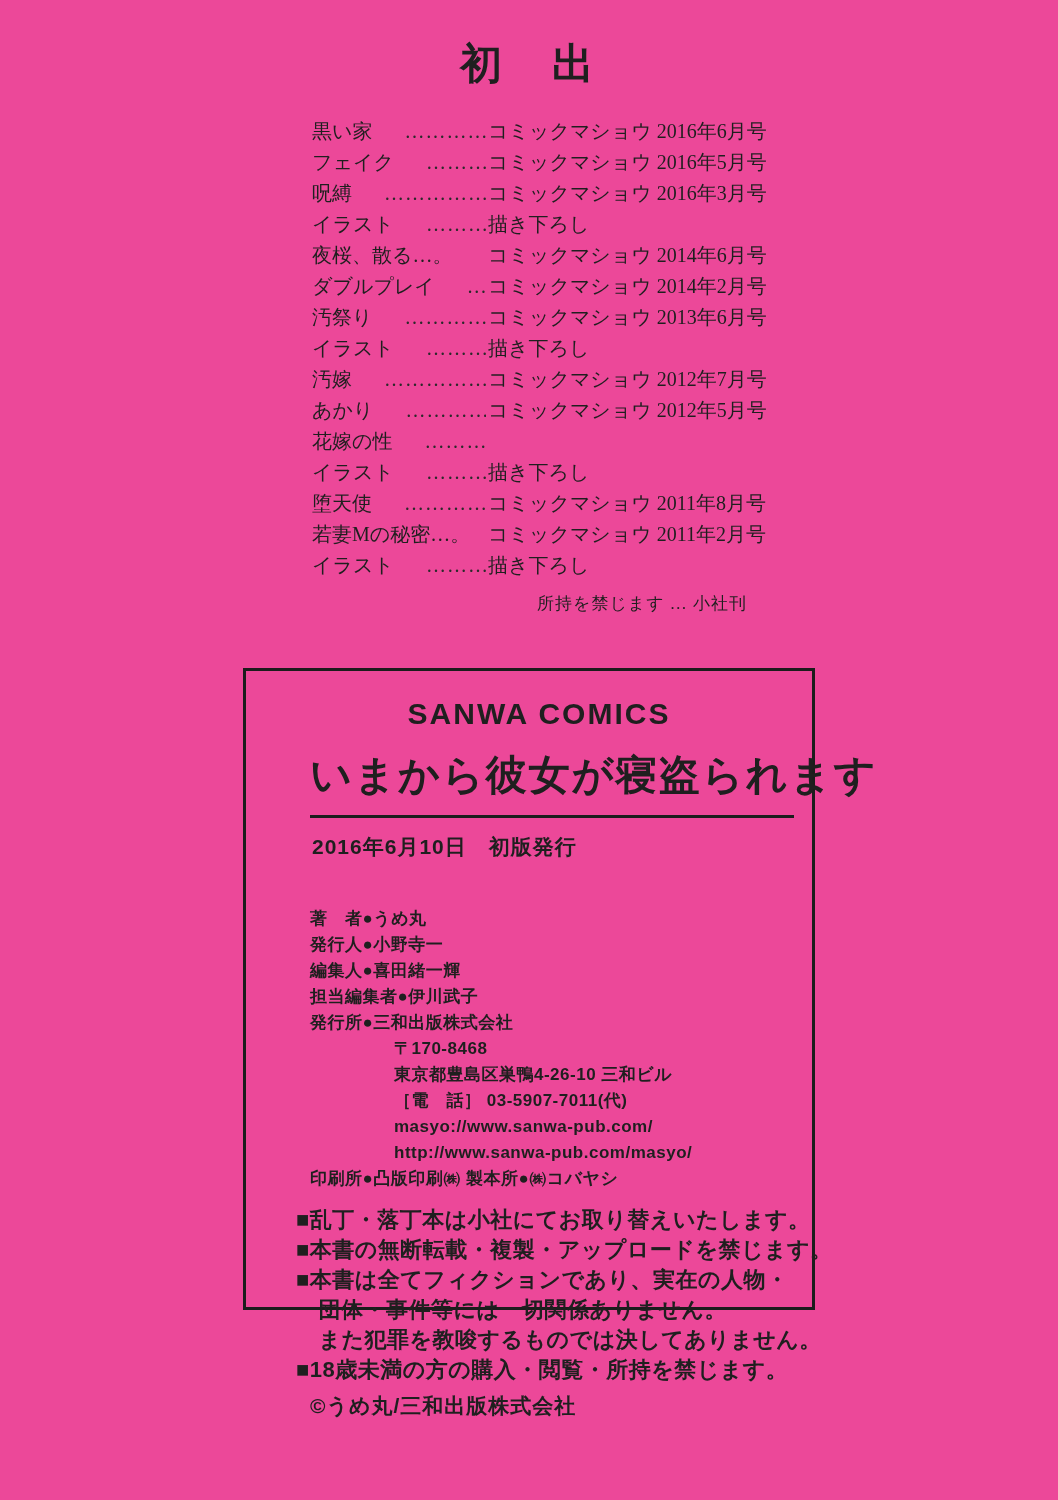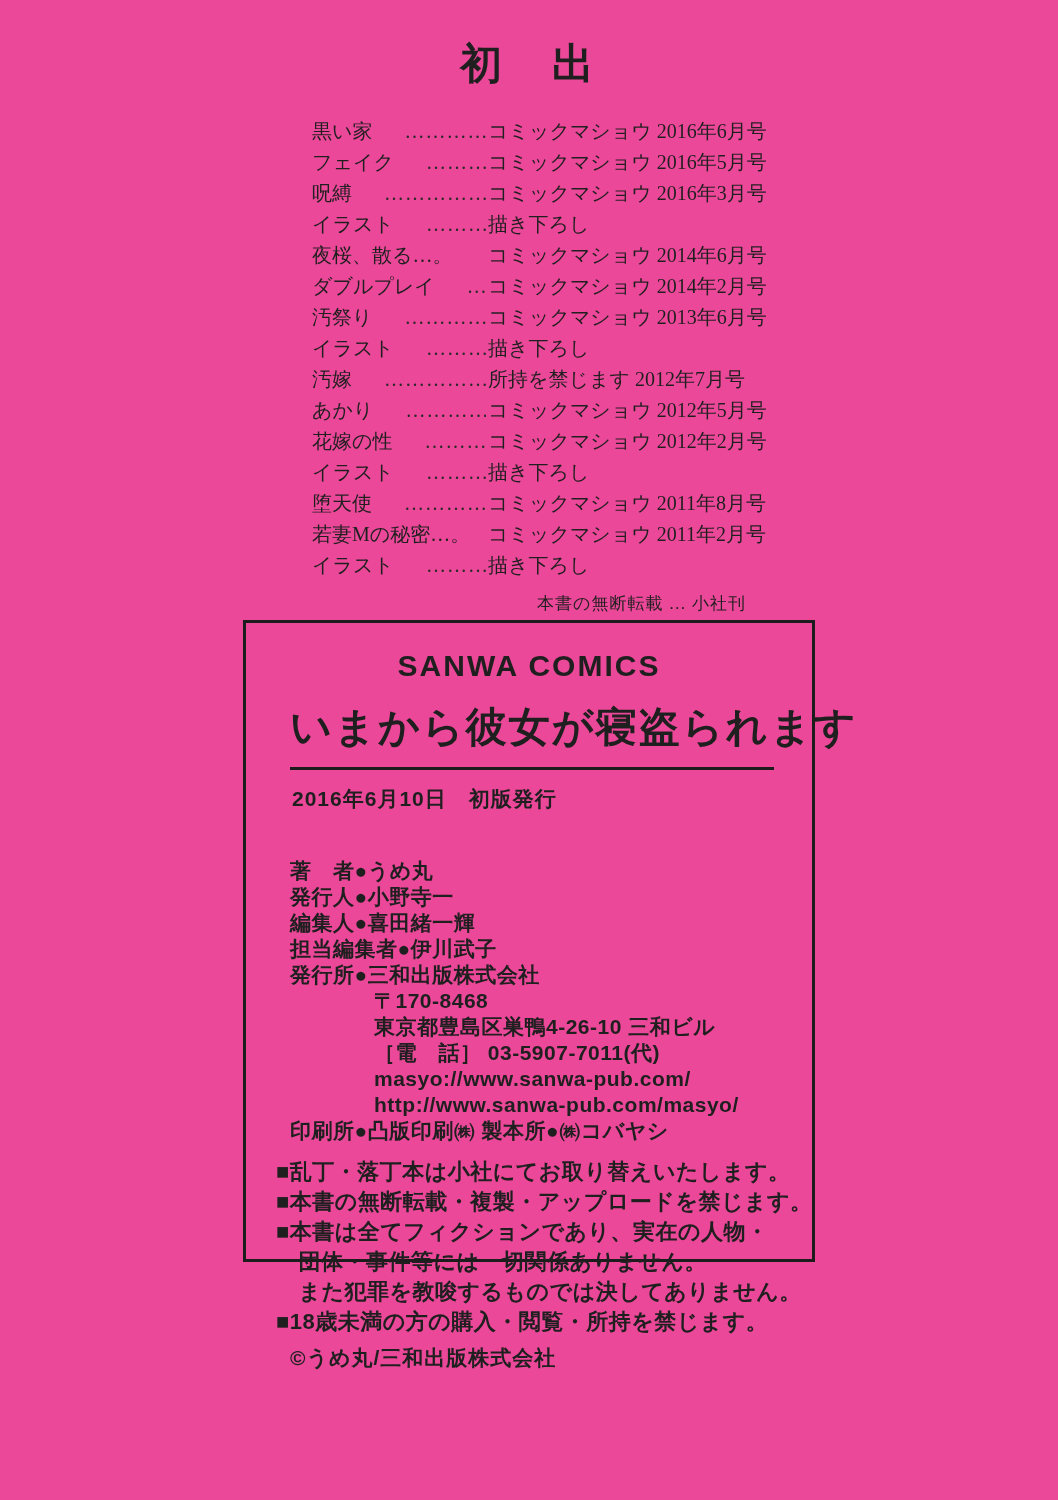--- a/index.html
+++ b/index.html
@@ -24,24 +24,25 @@
   .pub-row{display:flex;height:31px;line-height:31px;align-items:baseline;}
   .row-left{display:flex;width:174px;overflow:hidden;white-space:nowrap;flex:none;gap:28px;}
   .work-title{white-space:nowrap;}
   .leader{white-space:nowrap;overflow:hidden;letter-spacing:1px;color:#2a2a2a;padding-left:4px;}
   .source{white-space:nowrap;padding-left:2px;}
   .footnote{
     position:absolute;top:592px;left:537px;
     font-size:17px;letter-spacing:1px;
   }
   .colophon-box{
-    position:absolute;top:620px;left:243px;
+    position:absolute;top:668px;left:243px;
     width:572px;height:642px;
     border:3px solid #1c1c1c;box-sizing:border-box;
     font-family:"Liberation Sans","DejaVu Sans",sans-serif;
+    padding-left:20px;
   }
   .imprint{
     margin:26px 0 0 0;text-align:center;
     font-size:30px;font-weight:700;letter-spacing:2px;line-height:34px;
   }
   .book-title{
     margin:24px 0 0 44px;
     font-family:"Liberation Serif","DejaVu Serif",serif;
     font-size:41px;font-weight:700;letter-spacing:2px;line-height:40px;
     white-space:nowrap;
@@ -49,21 +50,21 @@
   .rule{
     margin:20px 0 0 44px;width:484px;height:0;
     border-top:3px solid #1c1c1c;
   }
   .edition{
     margin:16px 0 0 46px;
     font-size:21px;font-weight:600;line-height:26px;letter-spacing:1px;
   }
   .credits{
     margin:46px 0 0 44px;
-    font-size:21px;font-weight:600;line-height:26px;letter-spacing:0.5px;
+    font-size:17px;font-weight:600;line-height:26px;letter-spacing:0.5px;
   }
   .credit-line{white-space:nowrap;}
   .credit-line.indent{padding-left:84px;}
   .notices{
     margin:13px 0 0 30px;
     font-size:22px;font-weight:700;line-height:30px;letter-spacing:0.5px;
   }
   .notice-line{white-space:nowrap;}
   .copyright{
     margin:8px 0 14px 44px;
@@ -141,37 +142,36 @@
           <span class="leader">………………………</span>
         </span>
         <span class="source">描き下ろし</span>
       </div>
 
       <div class="pub-row">
         <span class="row-left">
           <span class="work-title">汚嫁</span>
           <span class="leader">………………………</span>
         </span>
-        <span class="source">所持を禁じます 2012年7月号</span>
+        <span class="source">コミックマショウ 2012年7月号</span>
       </div>
 
       <div class="pub-row">
         <span class="row-left">
           <span class="work-title">あかり</span>
           <span class="leader">………………………</span>
         </span>
         <span class="source">コミックマショウ 2012年5月号</span>
       </div>
 
       <div class="pub-row">
         <span class="row-left">
           <span class="work-title">花嫁の性</span>
           <span class="leader">………………………</span>
         </span>
-        <span class="source">コミックマショウ 2012年2月号</span>
       </div>
 
       <div class="pub-row">
         <span class="row-left">
           <span class="work-title">イラスト</span>
           <span class="leader">………………………</span>
         </span>
         <span class="source">描き下ろし</span>
       </div>
 
@@ -193,21 +193,21 @@
 
       <div class="pub-row">
         <span class="row-left">
           <span class="work-title">イラスト</span>
           <span class="leader">………………………</span>
         </span>
         <span class="source">描き下ろし</span>
       </div>
     </div>
 
-  <div class="footnote">本書の無断転載 … 小社刊</div>
+  <div class="footnote">所持を禁じます … 小社刊</div>
 
   <div class="colophon-box">
     <div class="imprint">SANWA COMICS</div>
     <div class="book-title">いまから彼女が寝盗られます</div>
     <div class="rule"></div>
     <div class="edition">2016年6月10日　初版発行</div>
 
     <div class="credits">
       <div>
 

